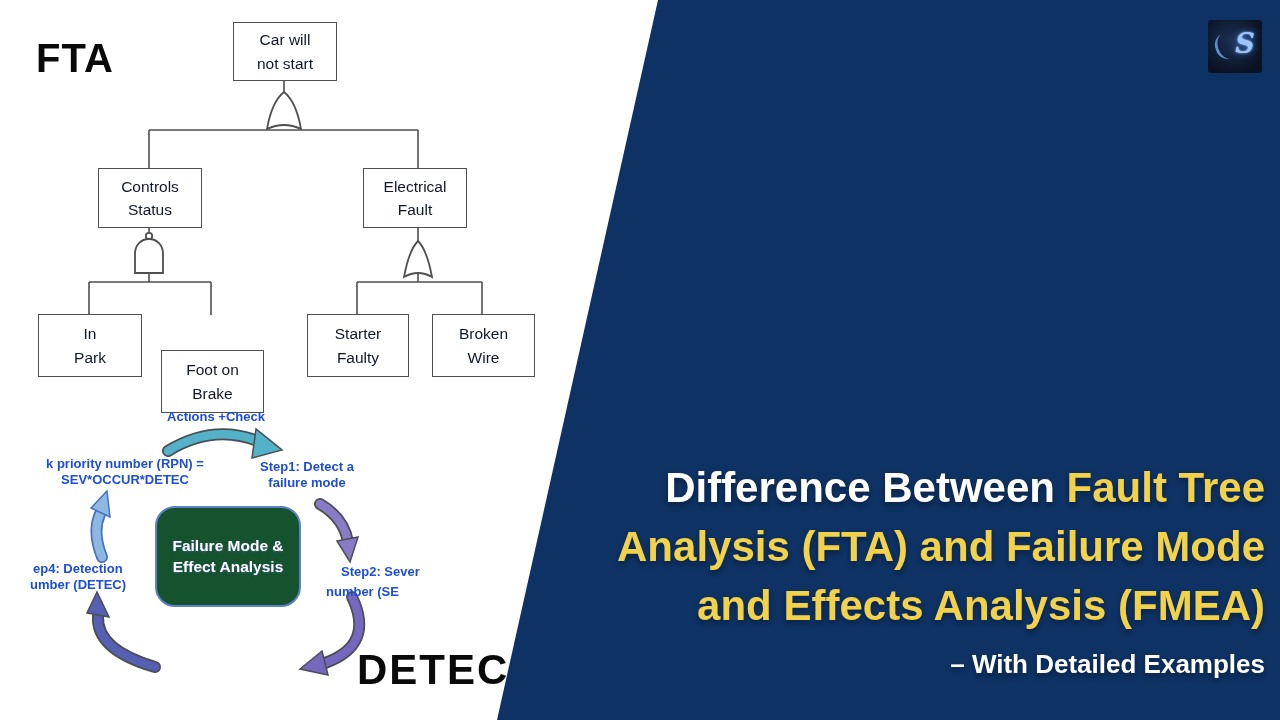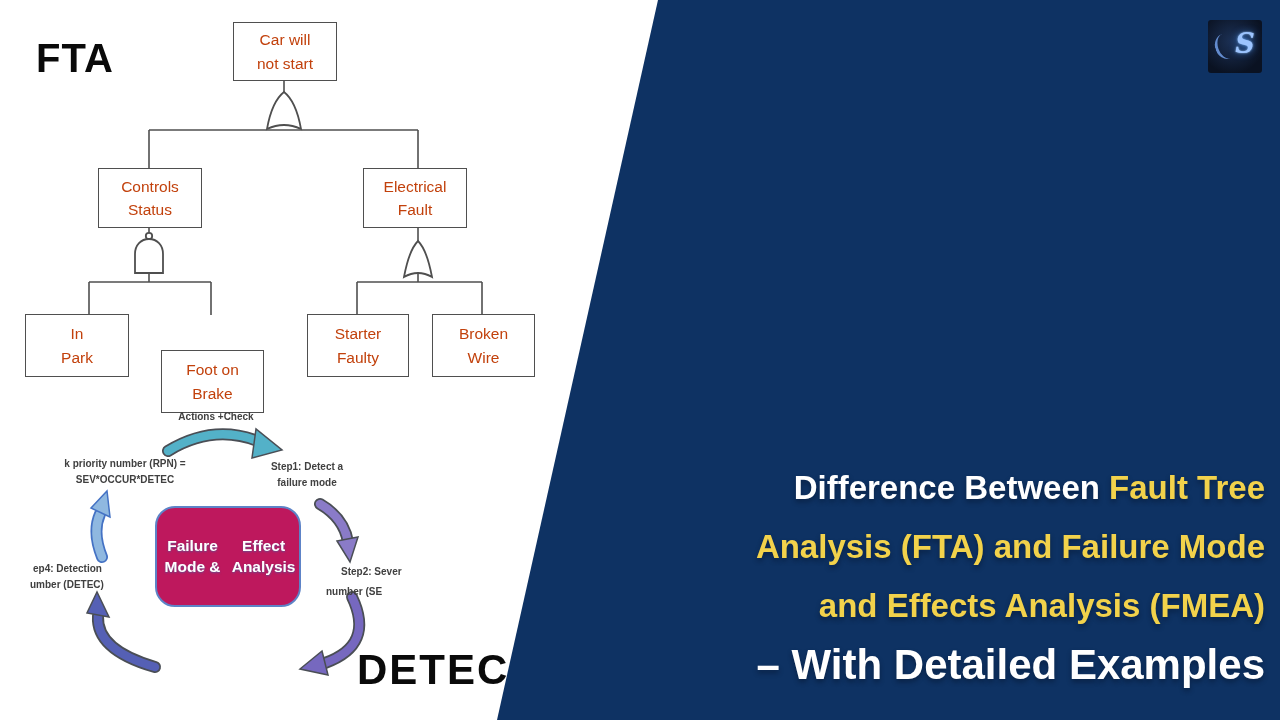--- a/index.html
+++ b/index.html
@@ -7,51 +7,51 @@
          font-family:"Liberation Sans", sans-serif;}
   
   .panel{position:absolute;inset:0;background:#0e3263;
          clip-path:polygon(658px 0px, 1280px 0px, 1280px 720px, 497px 720px);}
   
   .fta-heading{position:absolute;left:36px;top:36px;font-size:40px;font-weight:800;
                color:#0a0a0a;letter-spacing:1px;}
   .fta-svg,.fmea-svg{position:absolute;left:0;top:0;width:1280px;height:720px;pointer-events:none;}
   .node{position:absolute;background:#ffffff;border:1.6px solid #4f4f4f;
         display:flex;flex-direction:column;align-items:center;justify-content:center;
-        text-align:center;font-size:15.5px;line-height:1.5;color:#c2410c;}
+        text-align:center;font-size:15.5px;line-height:1.5;color:#0f172a;}
   .n-root{left:233px;top:22px;width:102px;height:57px;}
   .n-controls{left:98px;top:168px;width:102px;height:58px;}
   .n-electrical{left:363px;top:168px;width:102px;height:58px;}
-  .n-inpark{left:25px;top:314px;width:102px;height:61px;}
+  .n-inpark{left:38px;top:314px;width:102px;height:61px;}
   .n-footbrake{left:161px;top:314px;width:101px;height:61px;margin-top:36px;}
   .n-starter{left:307px;top:314px;width:100px;height:61px;}
   .n-broken{left:432px;top:314px;width:101px;height:61px;}
   
   .fmea-heading{position:absolute;left:357px;top:646px;font-size:42px;font-weight:800;
                 color:#0a0a0a;letter-spacing:2px;}
-  .fmea-label{position:absolute;color:#404040;font-weight:700;font-size:10px;
+  .fmea-label{position:absolute;color:#1d4ed8;font-weight:700;font-size:13px;
               line-height:15.5px;white-space:nowrap;}
   .lab-actions{left:158px;top:409px;width:116px;text-align:center;}
   .lab-rpn{left:22px;top:456px;width:206px;text-align:center;}
   .lab-step1{left:248px;top:459px;width:118px;text-align:center;}
   .lab-step2a{left:301px;top:564px;margin-left:40px;}
   .lab-step2b{left:310px;top:584px;margin-left:16px;}
   .lab-step3{left:148px;top:663px;width:128px;text-align:center;}
   .lab-step4a{left:33px;top:561px;}
   .lab-step4b{left:30px;top:577px;}
   .fmea-center{position:absolute;left:155px;top:506px;width:142px;height:97px;
-               background:#be185d;border:2.5px solid #5d83c7;border-radius:20px;
-               display:flex;flex-direction:row;align-items:center;justify-content:center;
+               background:#14532d;border:2.5px solid #5d83c7;border-radius:20px;
+               display:flex;flex-direction:column;align-items:center;justify-content:center;
                color:#ffffff;font-weight:700;font-size:15.5px;line-height:1.35;
                text-shadow:0 1px 2px rgba(70,95,160,.75);text-align:center;}
   
   .title{position:absolute;right:15px;top:458px;text-align:right;font-weight:700;
          color:#ffffff;text-shadow:0 3px 5px rgba(5,15,35,.45);}
-  .title .ln{display:block;font-size:33px;line-height:59px;white-space:nowrap;}
-  .title .ln4{font-size:42px;}
+  .title .ln{display:block;font-size:42px;line-height:59px;white-space:nowrap;}
+  .title .ln4{font-size:26px;}
   .yellow{color:#F2D24B;}
   
   .logo{position:absolute;left:1208px;top:20px;width:54px;height:53px;border-radius:3px;
         background:radial-gradient(circle at 45% 40%, #1c3156 0%, #0a1222 75%);
         overflow:hidden;}
   .logo .crescent{position:absolute;left:7px;top:13px;width:20px;height:26px;border-radius:50%;
         border-left:3px solid rgba(125,175,255,.75);transform:rotate(-18deg);}
   .logo .s{position:absolute;left:24px;top:8px;width:26px;text-align:center;
         font-family:"DejaVu Serif", serif;font-style:italic;font-weight:700;font-size:27px;
         color:#9cc4ff;text-shadow:0 0 7px #3d7dd6, 0 0 2px #bfe0ff;}

